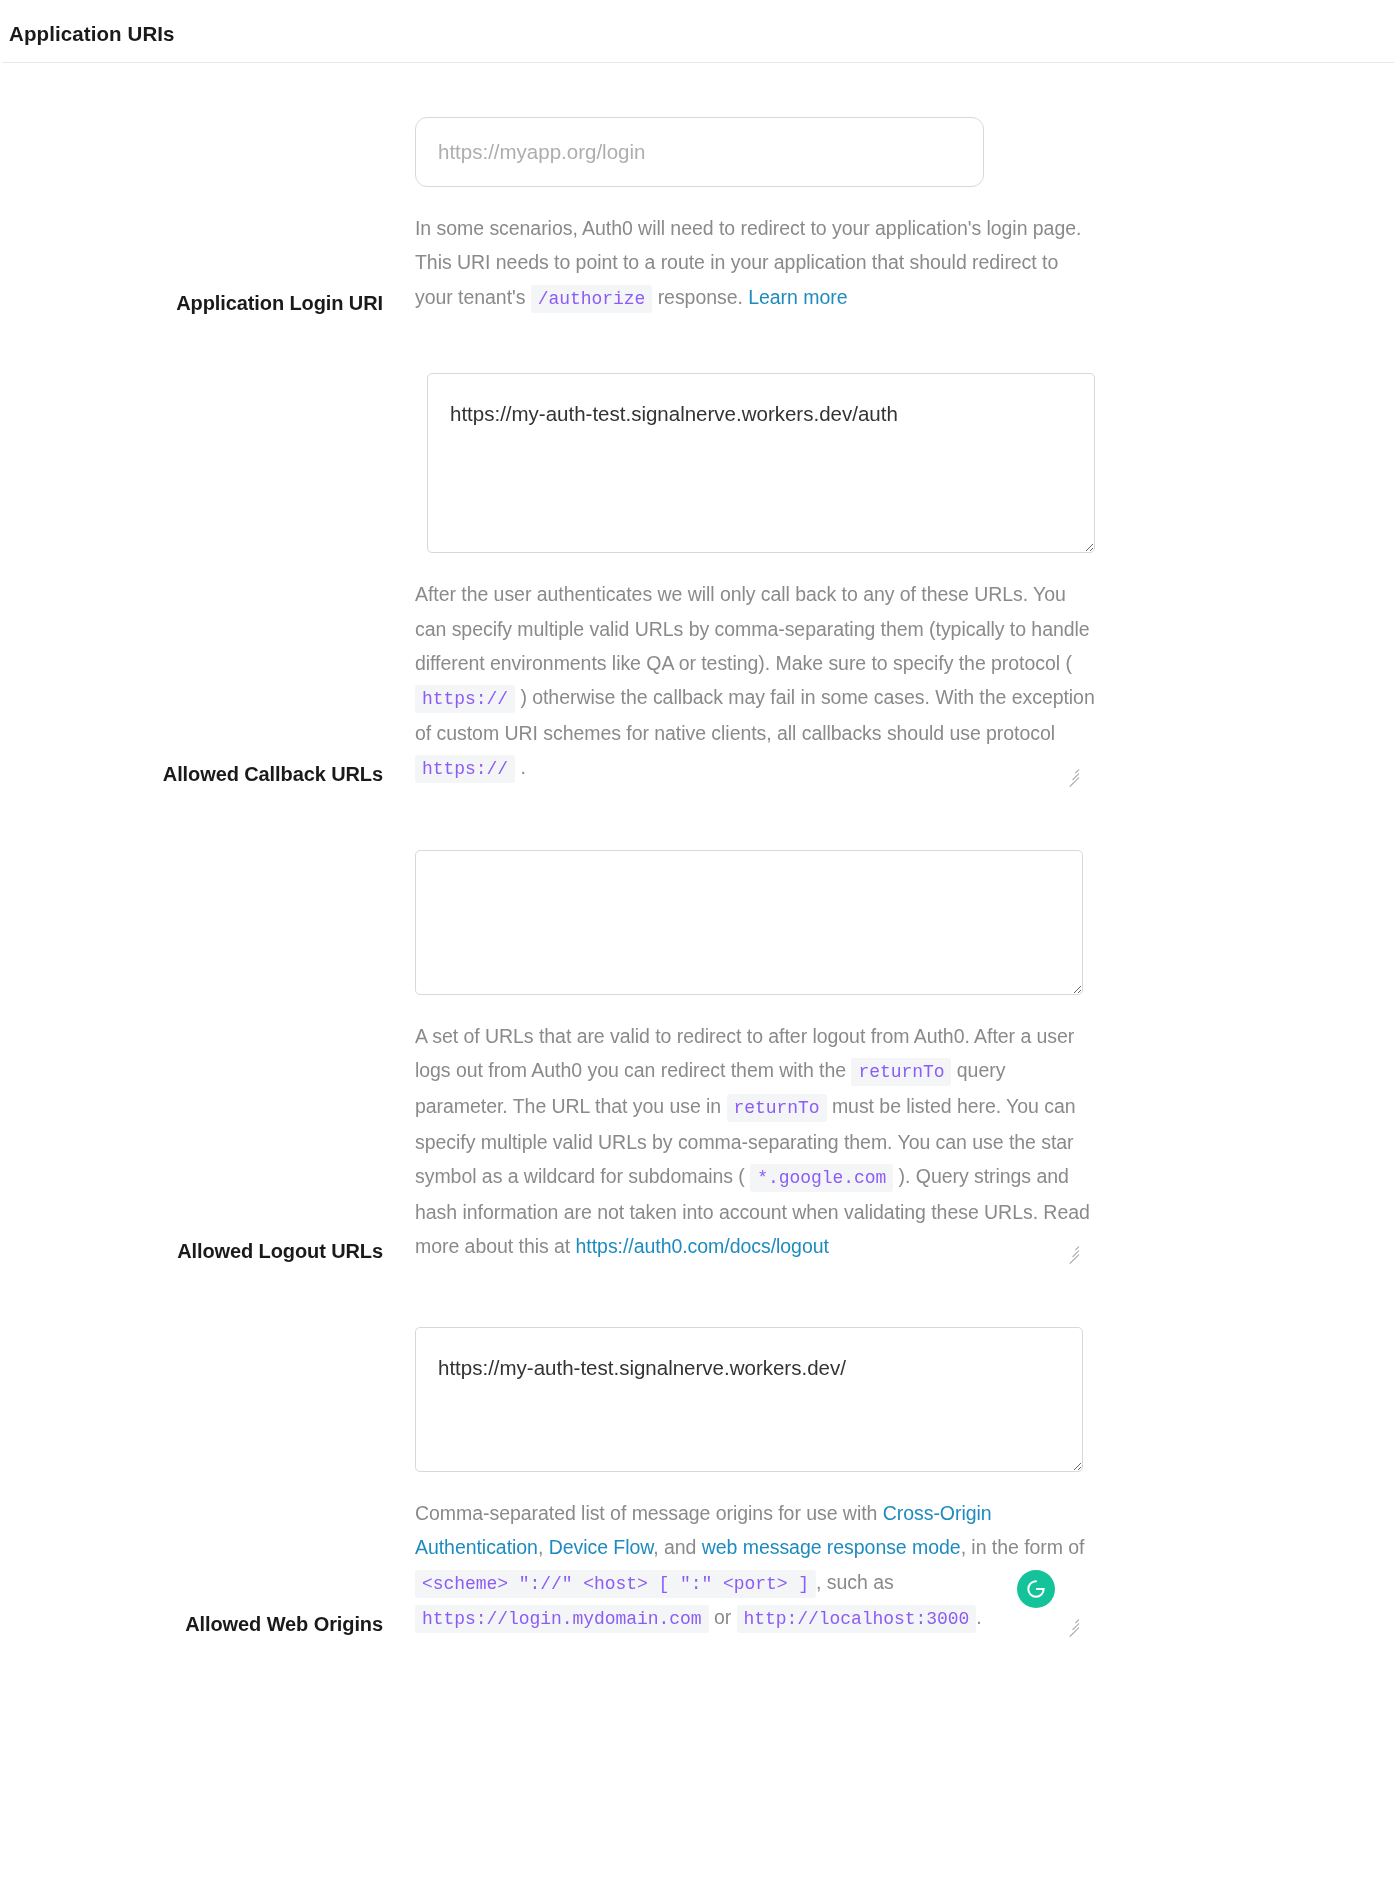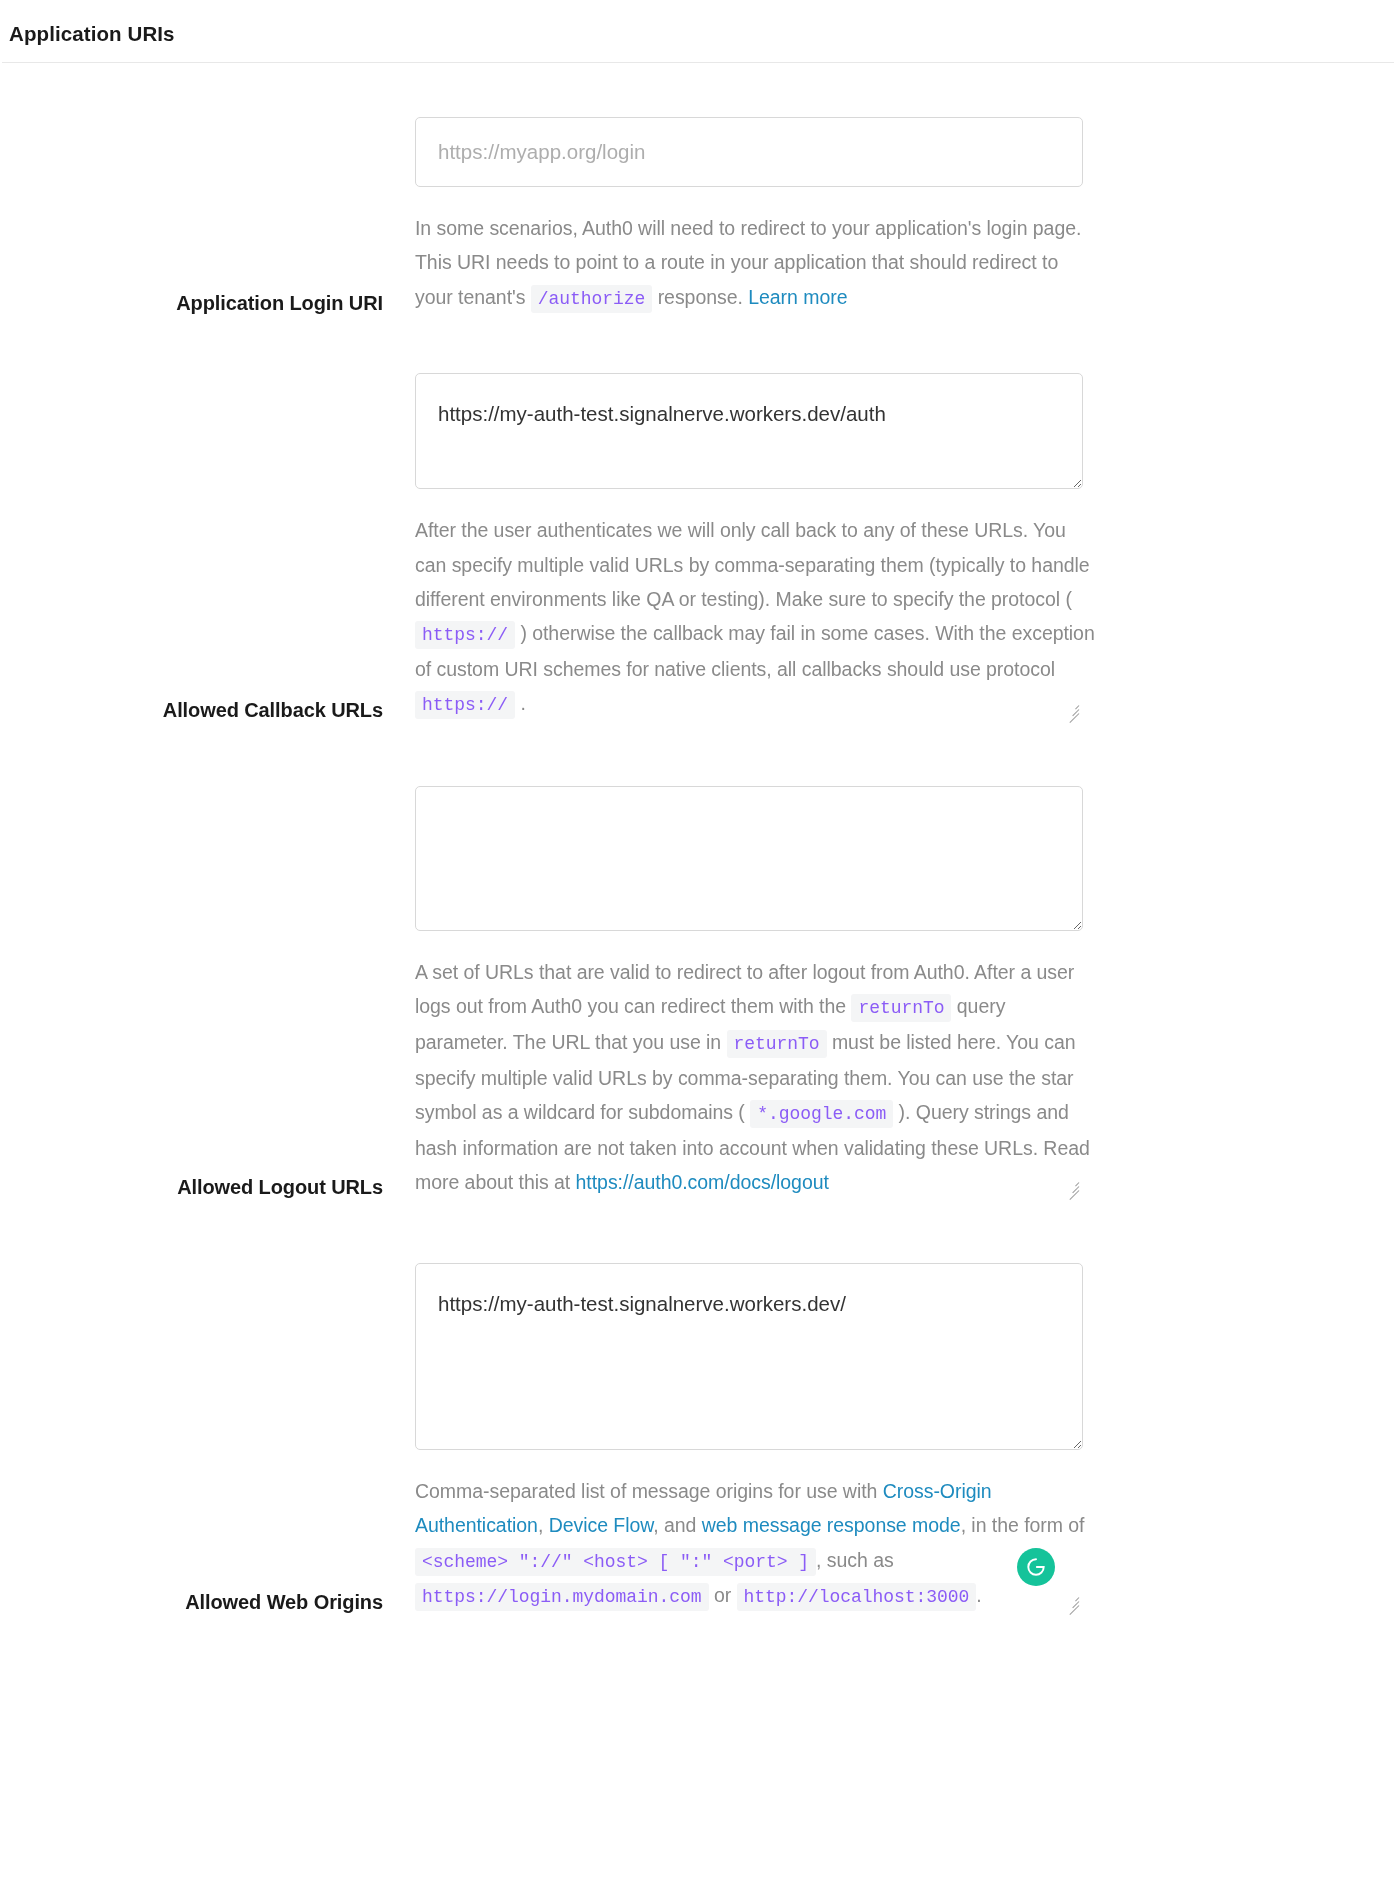--- a/index.html
+++ b/index.html
@@ -52,25 +52,25 @@
     color: #1a1a1a;
     letter-spacing: -0.1px;
   }
   .field-col {
     width: 730px;
     position: relative;
   }
 
   
   .text-input {
-    width: 668px;
+    width: 569px;
     height: 70px;
     box-sizing: border-box;
     border: 1px solid #d8d8d8;
-    border-radius: 5px;
+    border-radius: 12px;
     padding: 0 22px;
     font-family: "Liberation Sans", sans-serif;
     font-size: 20.5px;
     color: #333333;
     background: #fff;
     outline: none;
   }
   .text-input::placeholder {
     color: #aeaeae;
   }
@@ -83,23 +83,23 @@
     padding: 26px 22px 10px 22px;
     font-family: "Liberation Sans", sans-serif;
     font-size: 20.5px;
     line-height: 1.4;
     color: #333333;
     background: #fff;
     outline: none;
     resize: vertical;
     display: block;
   }
-  .ta-callback { height: 116px; }
+  .ta-callback { height: 180px; margin-left: 12px; }
   .ta-logout   { height: 145px; }
-  .ta-origins  { height: 187px; }
+  .ta-origins  { height: 145px; }
 
   
   .grip {
     position: absolute;
     right: 66px;
     bottom: 6px;
     width: 14px;
     height: 14px;
     pointer-events: none;
   }

